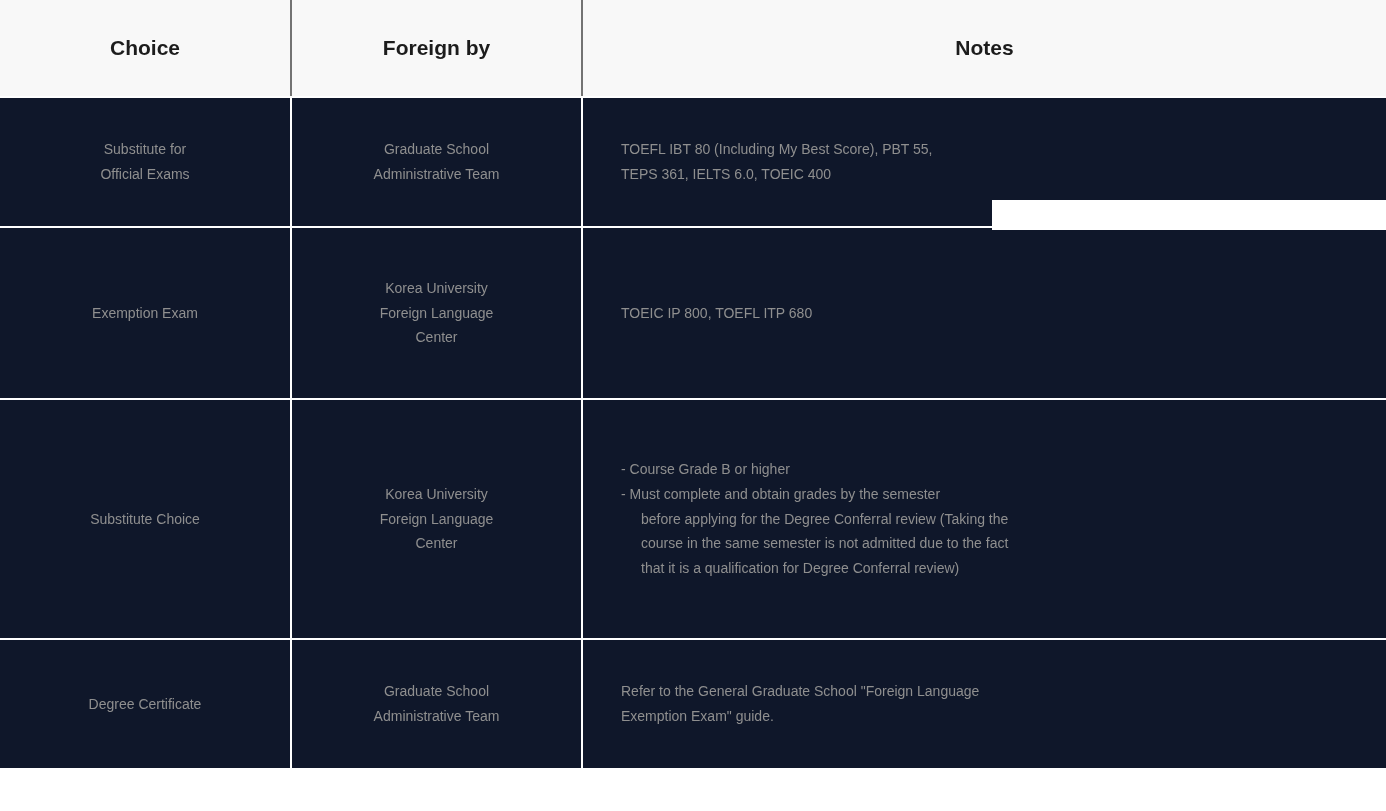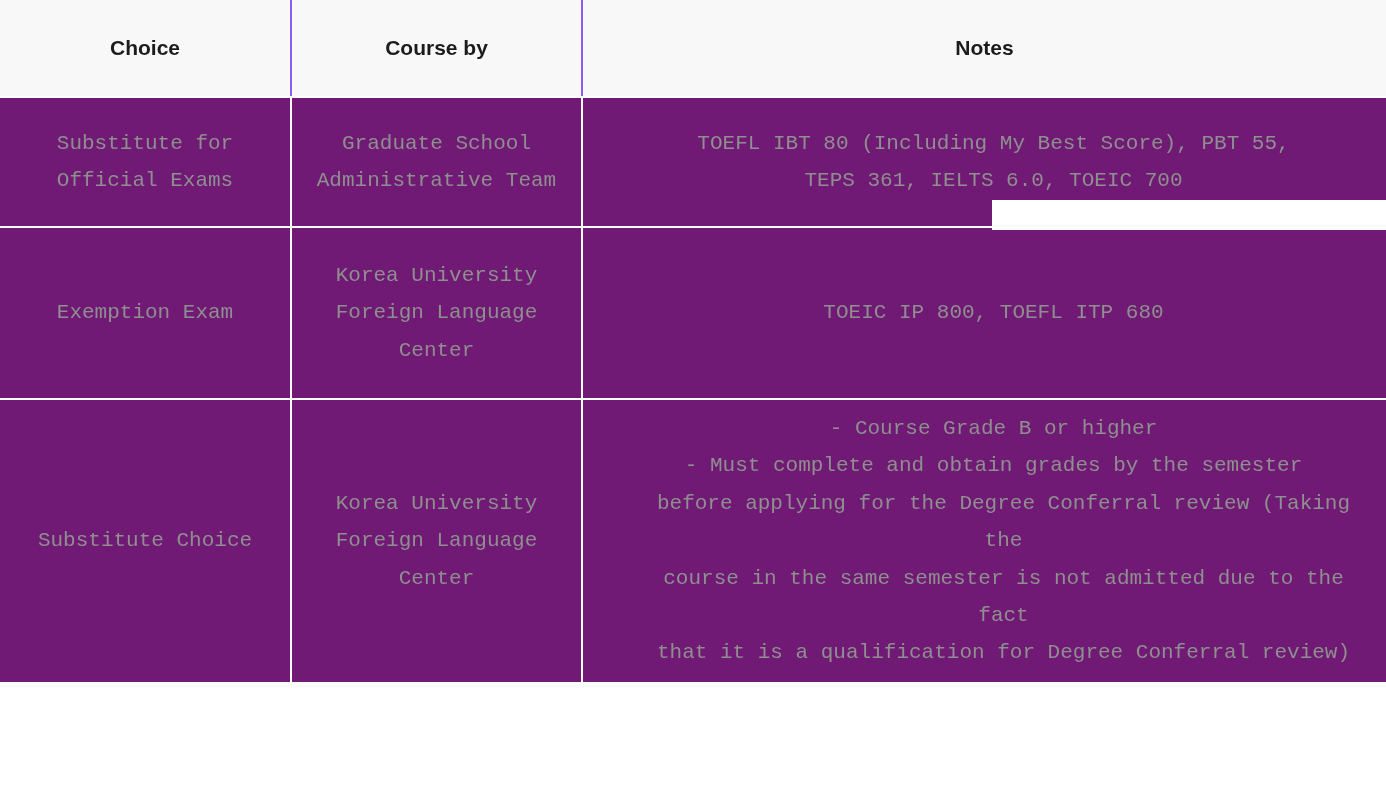--- a/index.html
+++ b/index.html
@@ -29,44 +29,43 @@
   col.c-notes { width: 804px; }
 
   thead th {
     background: #f8f8f8;
     color: #1c1c1c;
     font-size: 21px;
     font-weight: bold;
     text-align: center;
     height: 96px;
     padding: 0 10px;
-    border-right: 2px solid #8b5cf6;
+    border-right: 2px solid #737373;
     border-bottom: 2px solid #ffffff;
     vertical-align: middle;
   }
   thead th:last-child { border-right: none; margin-left: 30px; }
 
   tbody td {
-    background: #701a75;
+    background: #0f172a;
     color: #8f8f8f;
-    font-size: 21px;
+    font-size: 14px;
     border-right: 2px solid #ffffff;
     border-bottom: 2px solid #ffffff;
     vertical-align: middle;
     padding: 10px 0;
-    font-family: Liberation Mono, monospace;
   }
   tbody td:last-child { border-right: none; }
 
   td.cell-choice, td.cell-managed {
     text-align: center;
     line-height: 1.78;
   }
   td.cell-notes {
-    text-align: center;
+    text-align: left;
     padding-left: 38px;
     padding-right: 20px;
     line-height: 1.78;
   }
   td.cell-notes .line { display: block; white-space: pre-wrap; }
   td.cell-notes .bullet-line {
     display: block;
     padding-left: 20px;
     text-indent: -20px;
     white-space: pre-wrap;
@@ -92,34 +91,34 @@
 <div class="table-wrap">
   <table class="req-table">
     <colgroup>
       <col class="c-choice">
       <col class="c-managed">
       <col class="c-notes">
     </colgroup>
     <thead>
       <tr>
         <th>Choice</th>
-        <th>Course by</th>
+        <th>Foreign by</th>
         <th>Notes</th>
       </tr>
     </thead>
     <tbody>
 
       <tr class="r1">
         <td class="cell-choice" style="white-space: pre-line;">Substitute for
 Official Exams</td>
         <td class="cell-managed" style="white-space: pre-line;">Graduate School
 Administrative Team</td>
         <td class="cell-notes">
           <span class="line">TOEFL IBT 80 (Including My Best Score), PBT 55,</span>
-          <span class="line">TEPS 361, IELTS 6.0, TOEIC 700</span>
+          <span class="line">TEPS 361, IELTS 6.0, TOEIC 400</span>
         </td>
       </tr>
 
       <tr class="r2">
         <td class="cell-choice">Exemption Exam</td>
         <td class="cell-managed" style="white-space: pre-line;">Korea University
 Foreign Language
 Center</td>
         <td class="cell-notes">
           <span class="line">TOEIC IP 800, TOEFL ITP 680</span>
@@ -133,17 +132,26 @@
 Center</td>
         <td class="cell-notes">
           <span class="bullet-line">- Course Grade B or higher</span>
           <span class="bullet-line" style="white-space: pre-line;">- Must complete and obtain grades by the semester
   before applying for the Degree Conferral review (Taking the
   course in the same semester is not admitted due to the fact
   that it is a qualification for Degree Conferral review)</span>
         </td>
       </tr>
 
+      <tr class="r4">
+        <td class="cell-choice">Degree Certificate</td>
+        <td class="cell-managed" style="white-space: pre-line;">Graduate School
+Administrative Team</td>
+        <td class="cell-notes">
+          <span class="line">Refer to the General Graduate School "Foreign Language</span>
+          <span class="line">Exemption Exam" guide.</span>
+        </td>
+      </tr>
 
     </tbody>
   </table>
   <div class="occluder"></div>
 </div>
 
 </body></html>

